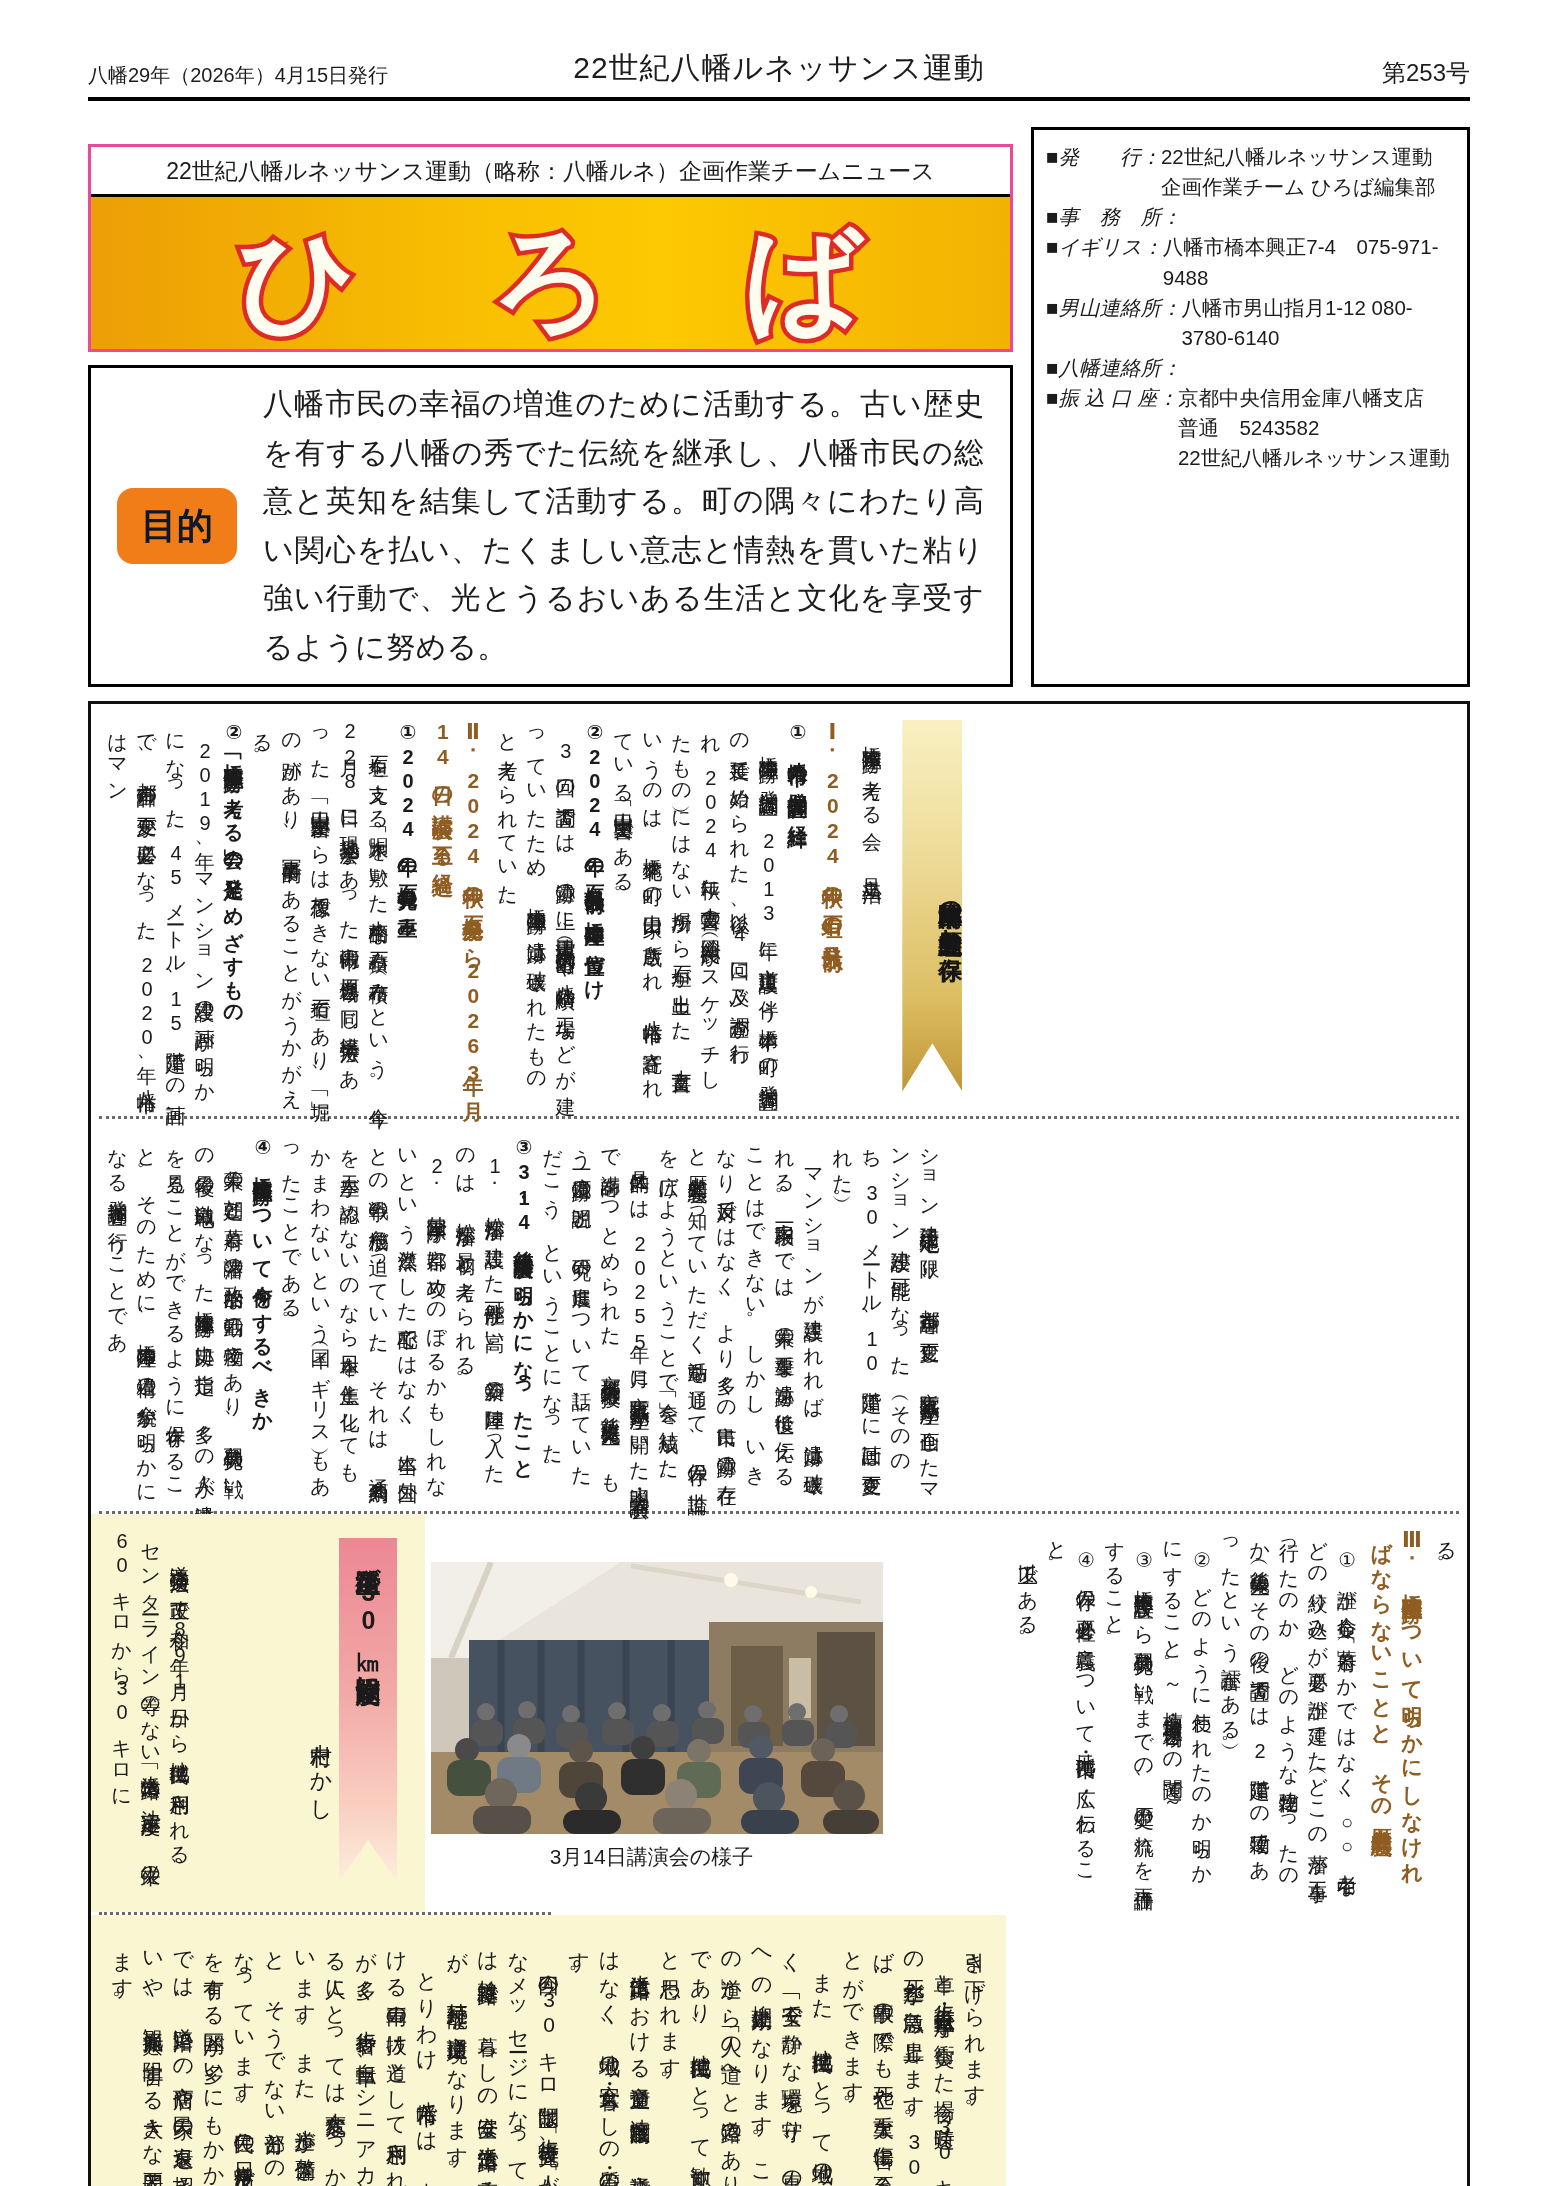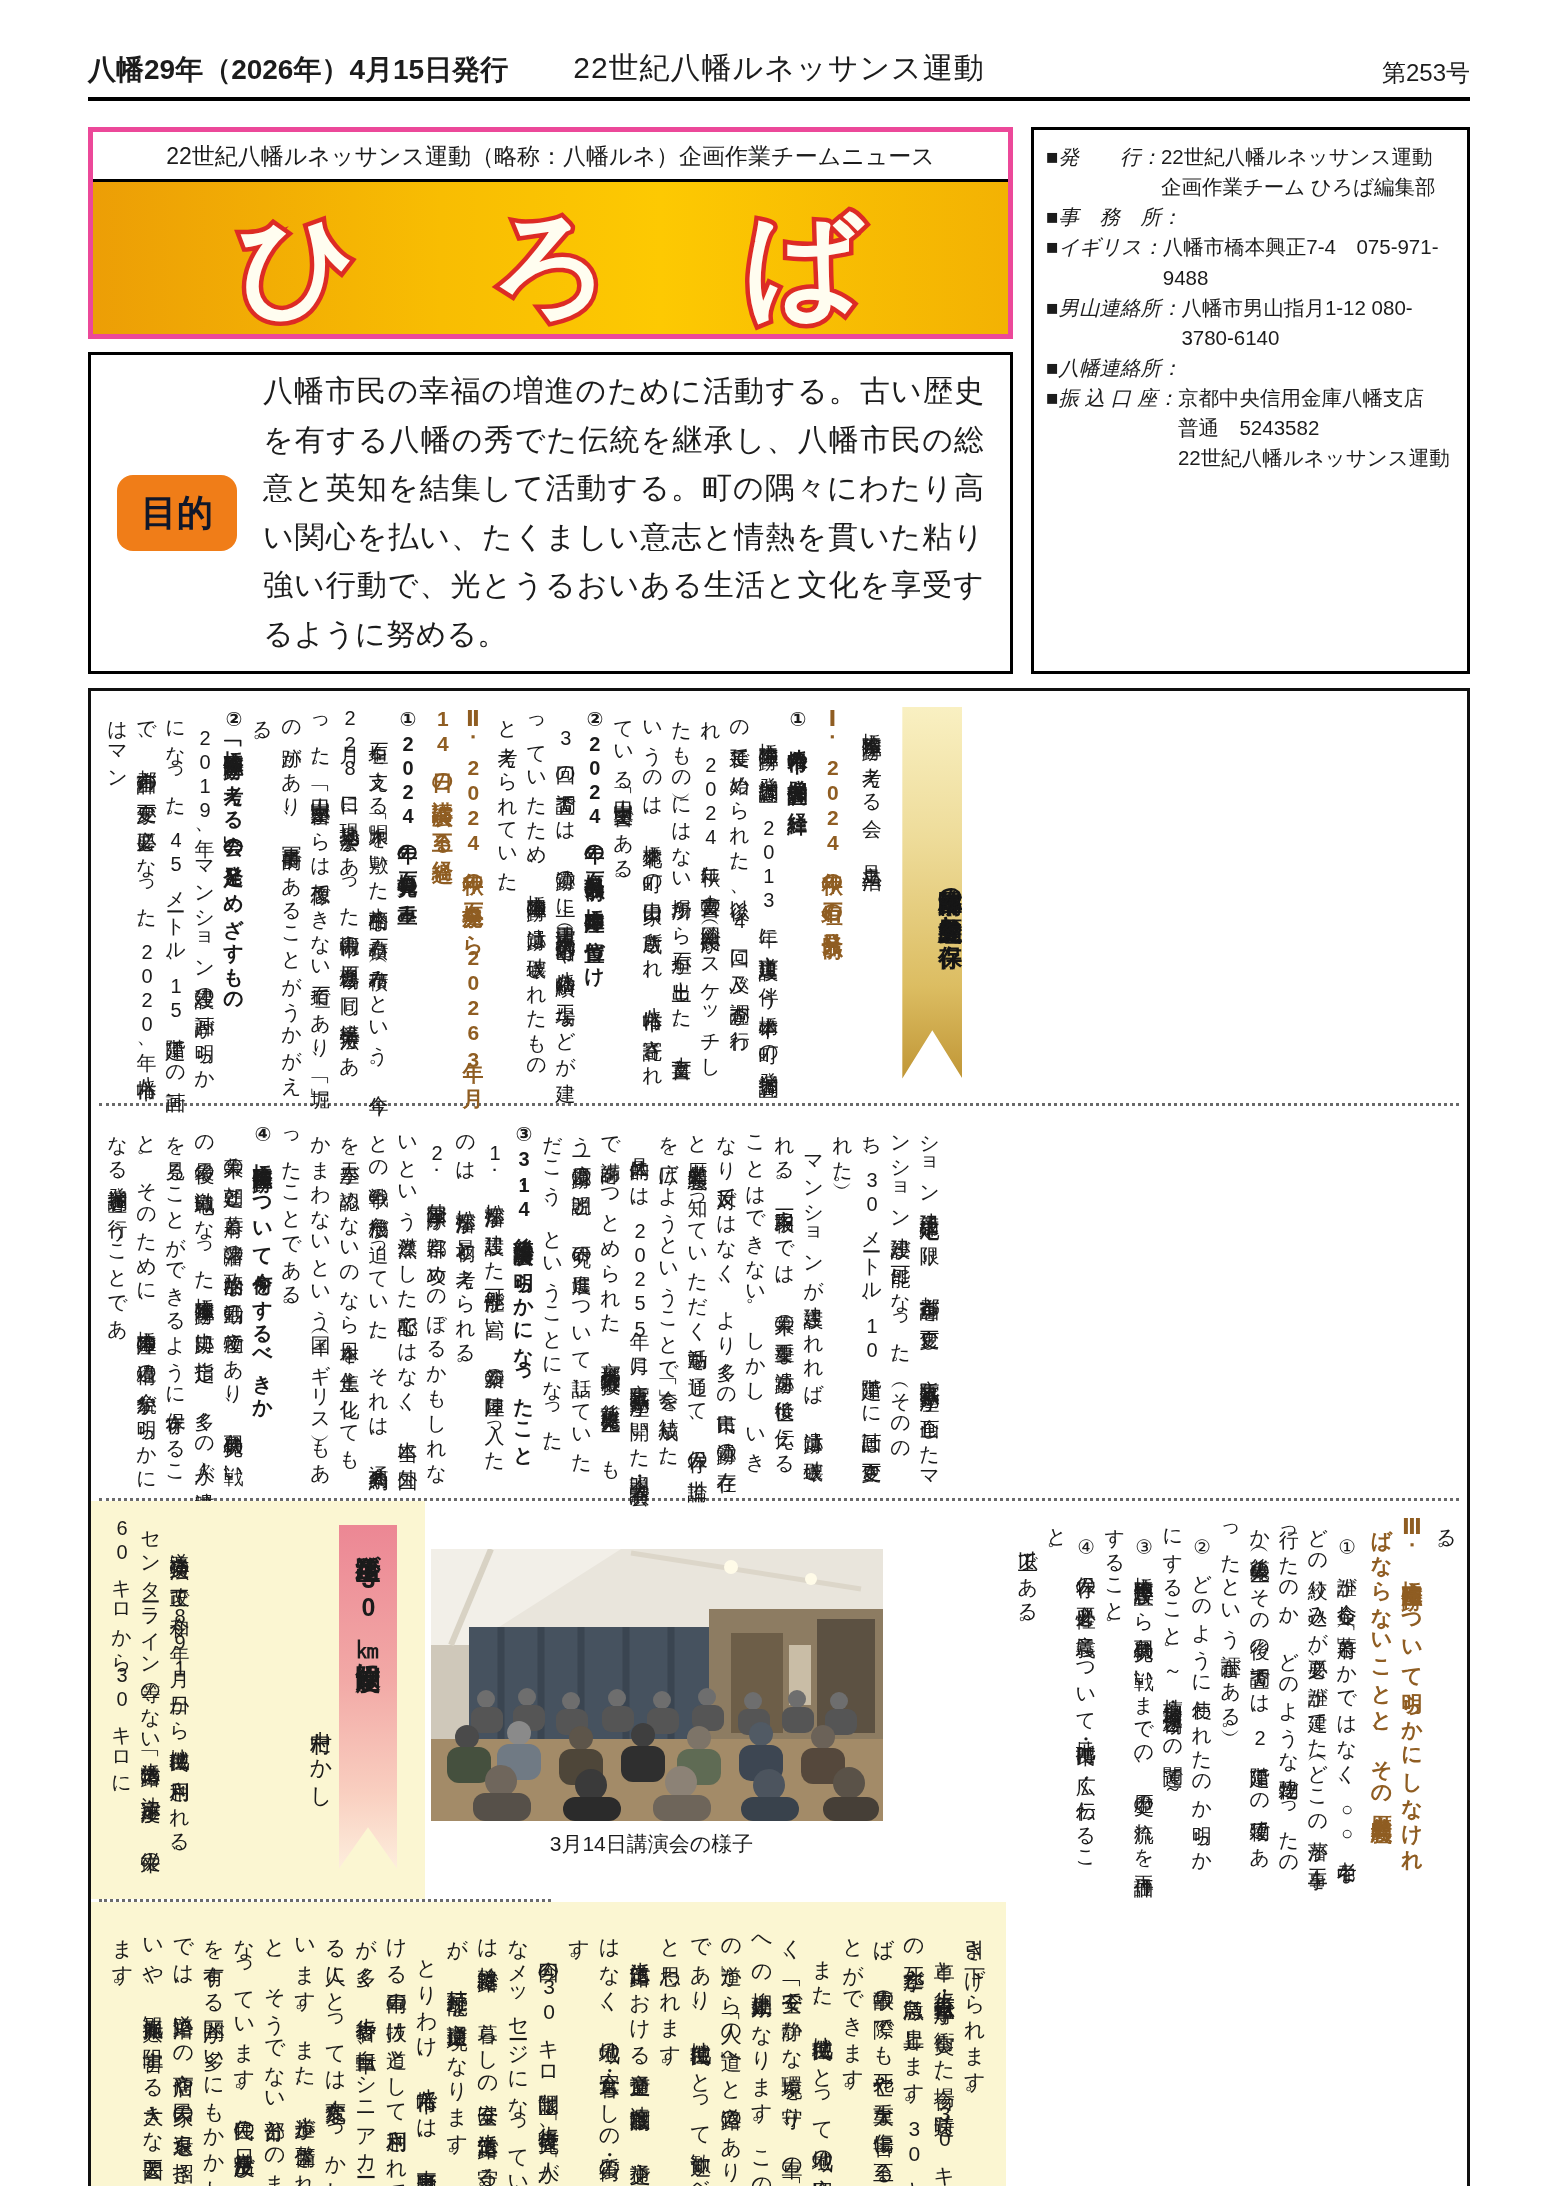--- a/index.html
+++ b/index.html
@@ -2,29 +2,29 @@
 <html lang="ja"><head>
 <meta charset="utf-8">
 <style>
   html,body{margin:0;padding:0;background:#e8e8e8;}
   .page{position:relative;width:1554px;height:2186px;background:#ffffff;margin:0 auto;
         font-family:"Liberation Sans","DejaVu Sans",sans-serif;color:#1c1c1c;overflow:hidden;}
   .content{position:absolute;left:88px;top:48px;width:1382px;}
 
   
   .masthead{display:grid;grid-template-columns:1fr auto 1fr;align-items:end;padding-bottom:8px;}
-  .masthead .m-left{font-size:28px;justify-self:start;font-weight:bold;}
+  .masthead .m-left{font-size:20px;justify-self:start;}
   .masthead .m-center{font-size:30px;justify-self:center;letter-spacing:1px;}
   .masthead .m-right{font-size:24px;justify-self:end;}
   .masthead-rule{border-top:4px solid #000;}
 
   
   .top-row{display:flex;gap:18px;margin-top:26px;align-items:stretch;}
   .left-col{width:925px;display:flex;flex-direction:column;}
-  .banner-box{border:5px solid #ec4899;}
+  .banner-box{border:3px solid #ec4899;margin-top:17px;}
   .banner-subtitle{text-align:center;font-size:23px;padding:9px 0 7px;background:#fff;}
   .banner-title-bg{height:152px;background:linear-gradient(90deg,#ec9e06,#f8bd02 38%,#fdc902 62%,#f3b203);
                    display:flex;align-items:center;justify-content:center;border-top:3px solid #000;}
   .purpose-box{border:3px solid #000;margin-top:13px;flex:1;display:flex;align-items:center;gap:26px;padding:12px 26px;}
   .purpose-badge{background:#f07d18;color:#0f172a;font-weight:bold;font-size:36px;line-height:1;
                  border-radius:16px;padding:20px 24px;flex:0 0 auto;}
   .purpose-text{font-family:"Liberation Serif","DejaVu Serif",serif;font-size:30px;line-height:1.62;
                 text-align:justify;}
   .info-box{flex:1;border:3px solid #000;padding:12px 8px 12px 12px;font-size:20.5px;line-height:1.47;}
   .info-row{display:flex;}

